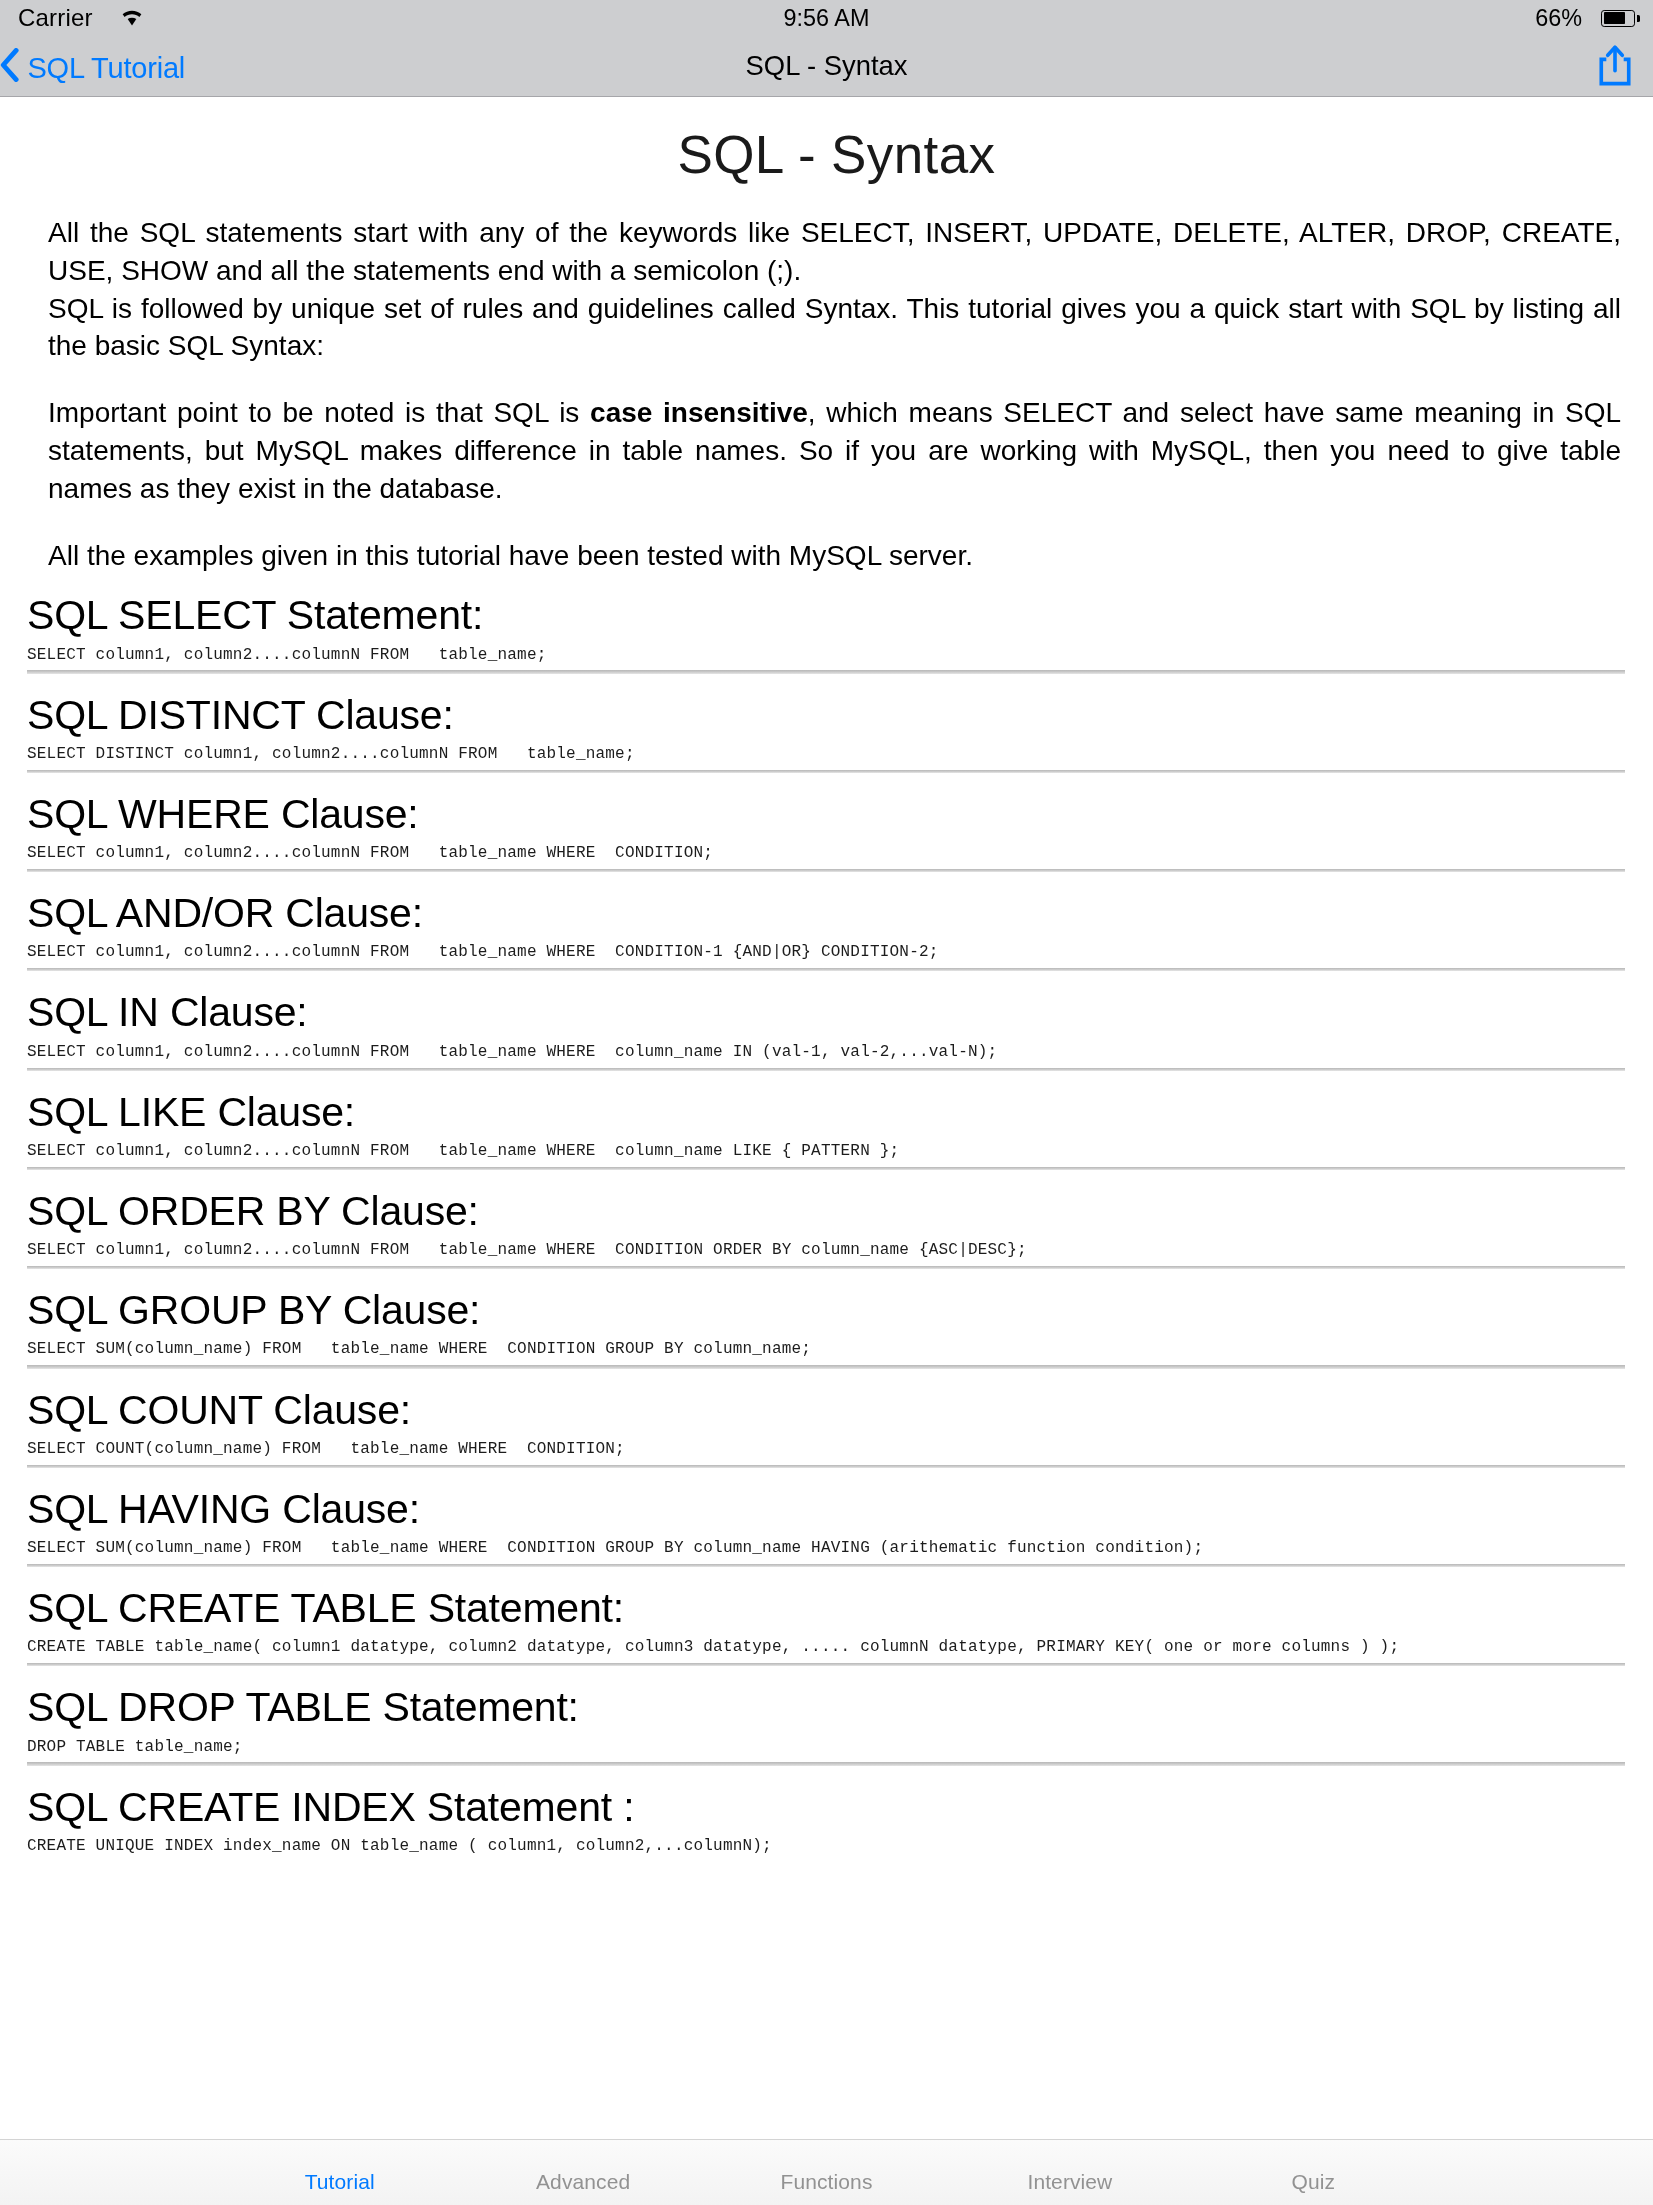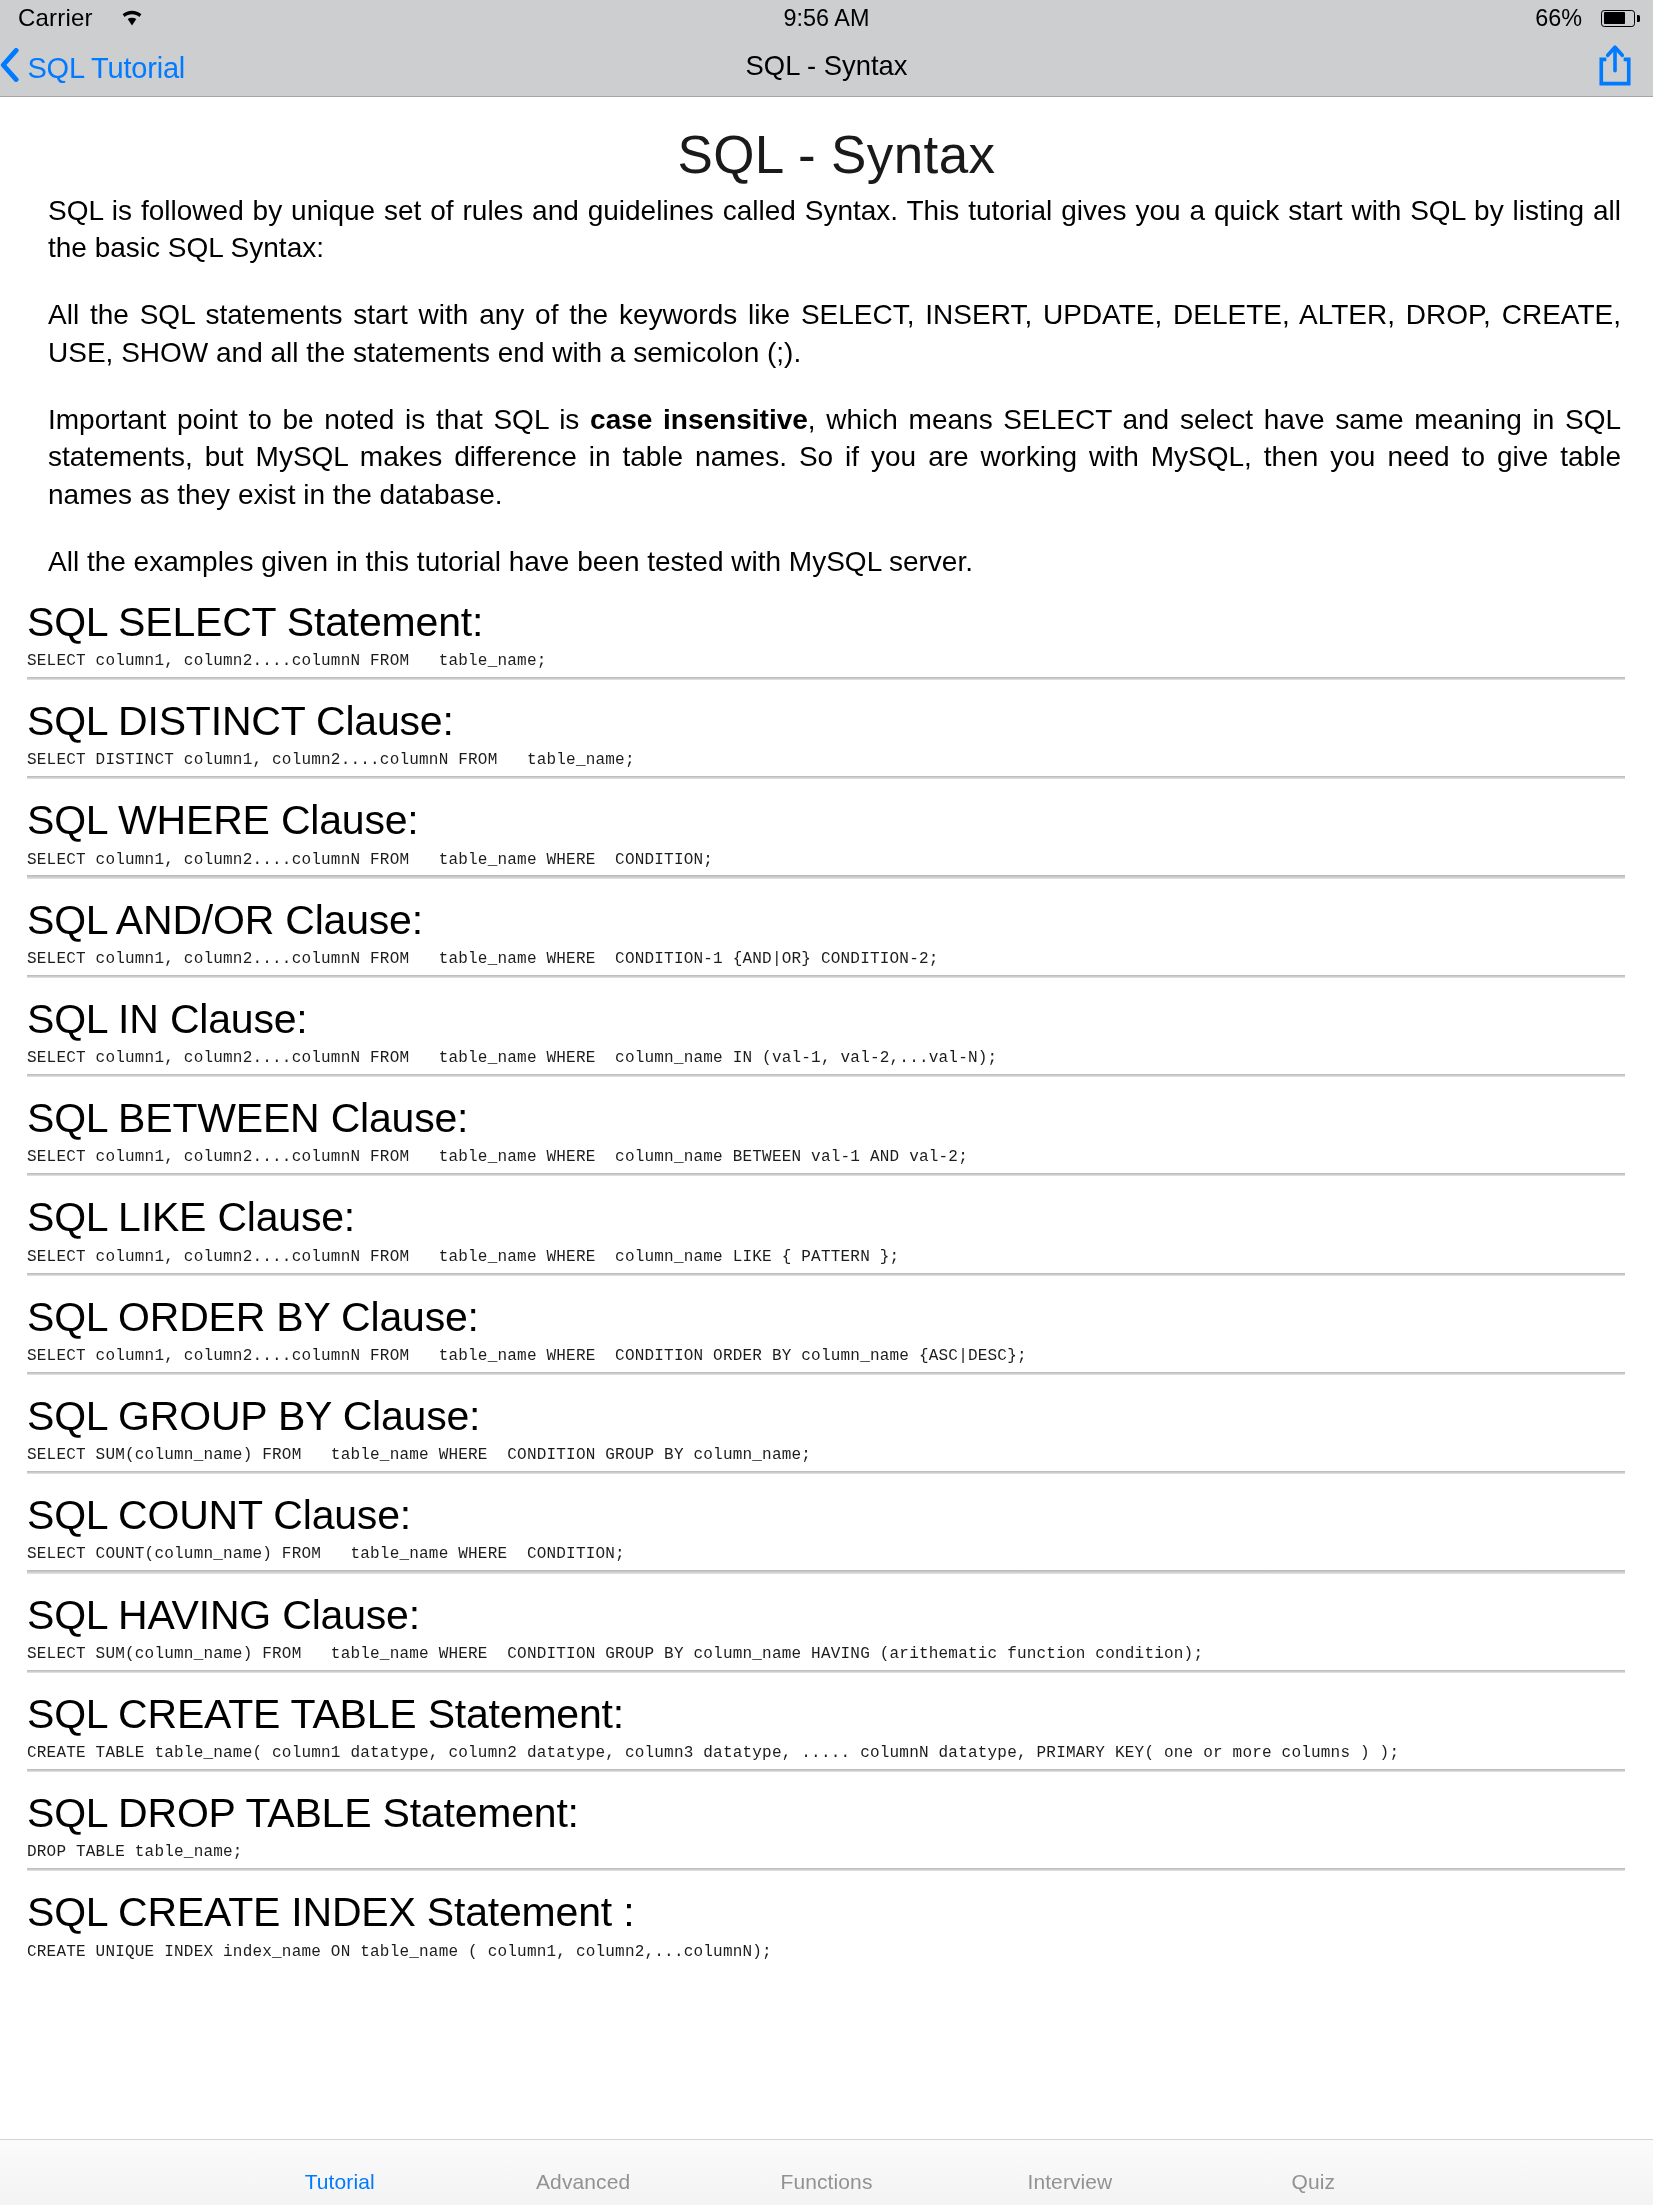--- a/index.html
+++ b/index.html
@@ -259,23 +259,23 @@
         </svg>
       </span>
     </div>
   </div>
 
   <div class="content">
     <div class="doc">
 
       <h1 class="page-title">SQL - Syntax</h1>
 
+      <p class="para gap">All the SQL statements start with any of the keywords like SELECT, INSERT, UPDATE, DELETE, ALTER, DROP, CREATE, USE, SHOW and all the statements end with a semicolon (;).</p>
+
       <p class="para">SQL is followed by unique set of rules and guidelines called Syntax. This tutorial gives you a quick start with SQL by listing all the basic SQL Syntax:</p>
-
-      <p class="para gap">All the SQL statements start with any of the keywords like SELECT, INSERT, UPDATE, DELETE, ALTER, DROP, CREATE, USE, SHOW and all the statements end with a semicolon (;).</p>
 
       <p class="para gap">
         <span>Important point to be noted is that SQL is </span><b>case insensitive</b><span>, which means SELECT and select have same meaning in SQL statements, but MySQL makes difference in table names. So if you are working with MySQL, then you need to give table names as they exist in the database.</span>
       </p>
 
       <p class="para gap">All the examples given in this tutorial have been tested with MySQL server.</p>
 
       <div id="sections">
           <div class="section">
             <div class="section-heading">SQL SELECT Statement:</div>
@@ -293,25 +293,20 @@
             <div class="rule"></div>
           </div>
           <div class="section">
             <div class="section-heading">SQL AND/OR Clause:</div>
             <div class="code">SELECT column1, column2....columnN FROM   table_name WHERE  CONDITION-1 {AND|OR} CONDITION-2;</div>
             <div class="rule"></div>
           </div>
           <div class="section">
             <div class="section-heading">SQL IN Clause:</div>
             <div class="code">SELECT column1, column2....columnN FROM   table_name WHERE  column_name IN (val-1, val-2,...val-N);</div>
-            <div class="rule"></div>
-          </div>
-          <div class="section">
-            <div class="section-heading">SQL BETWEEN Clause:</div>
-            <div class="code">SELECT column1, column2....columnN FROM   table_name WHERE  column_name BETWEEN val-1 AND val-2;</div>
             <div class="rule"></div>
           </div>
           <div class="section">
             <div class="section-heading">SQL LIKE Clause:</div>
             <div class="code">SELECT column1, column2....columnN FROM   table_name WHERE  column_name LIKE { PATTERN };</div>
             <div class="rule"></div>
           </div>
           <div class="section">
             <div class="section-heading">SQL ORDER BY Clause:</div>
             <div class="code">SELECT column1, column2....columnN FROM   table_name WHERE  CONDITION ORDER BY column_name {ASC|DESC};</div>

